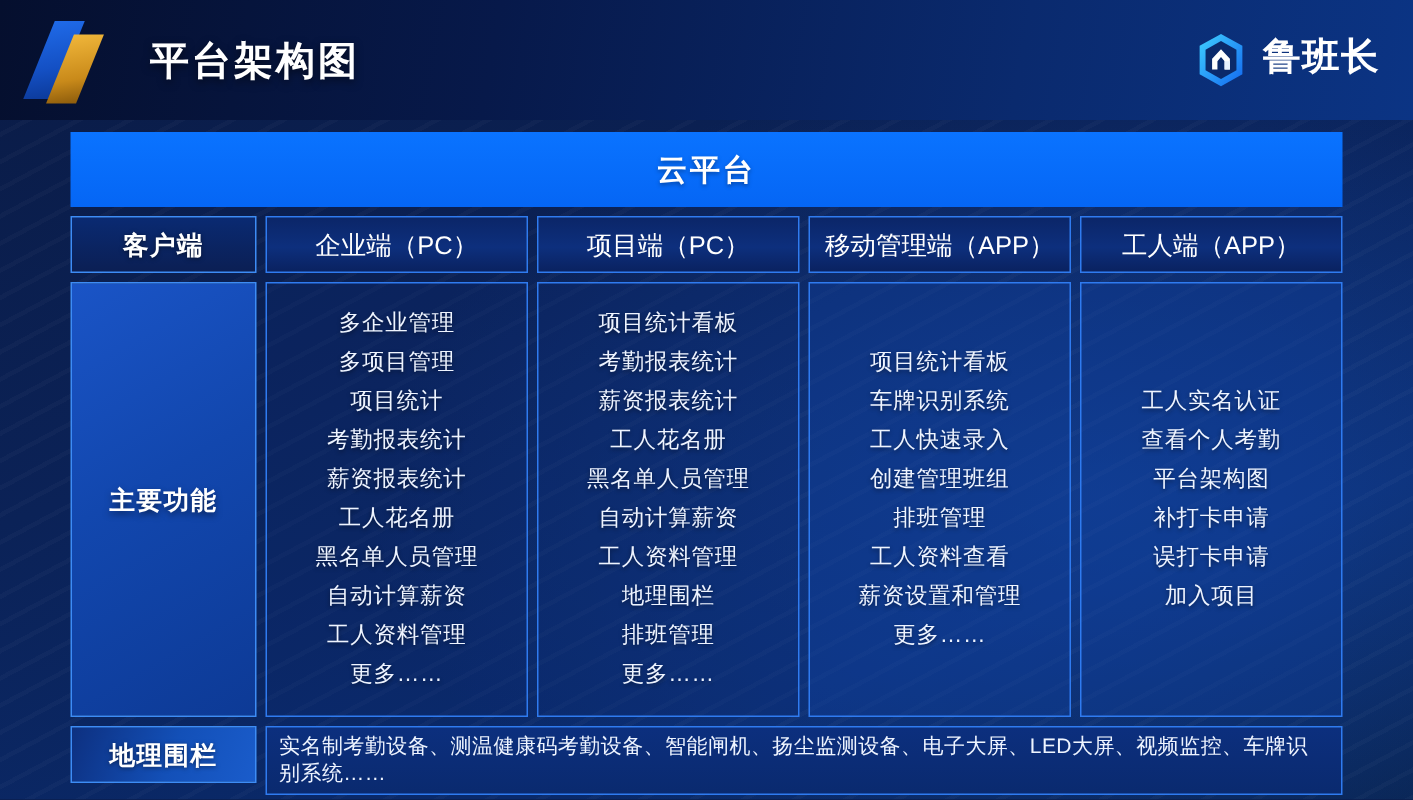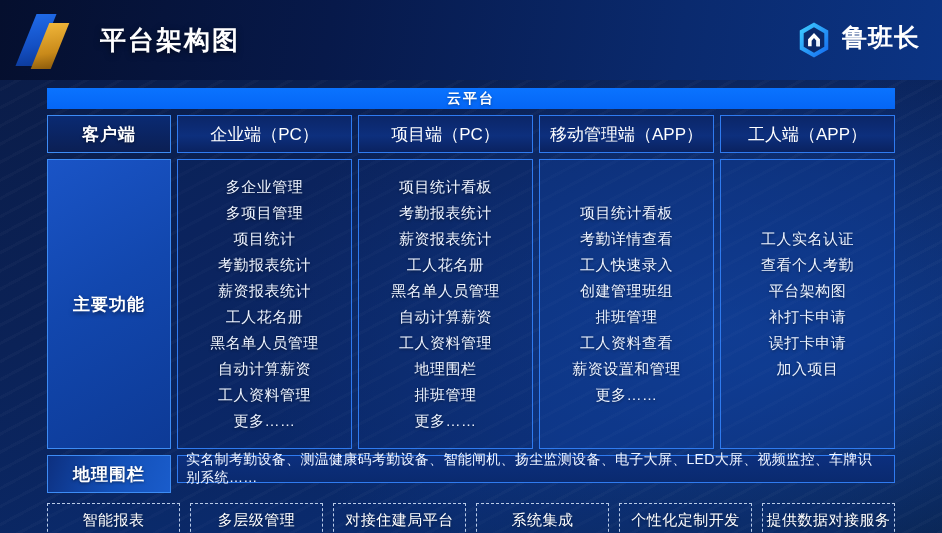--- a/index.html
+++ b/index.html
@@ -92,27 +92,27 @@
 
   
   .body-area {
     position: relative;
     z-index: 2;
     padding: 8px 47px 0 47px;
     box-sizing: border-box;
   }
 
   .cloud-banner {
-    height: 21px;
+    height: 50px;
     background: linear-gradient(180deg, #0a73ff 0%, #0566f5 100%);
     display: flex;
     align-items: center;
     justify-content: center;
     color: #ffffff;
-    font-size: 14px;
+    font-size: 20px;
     font-weight: bold;
     letter-spacing: 2px;
     text-shadow: 0 1px 3px rgba(0,0,0,0.35);
   }
 
   .grid-row {
     display: flex;
     gap: 6px;
     margin-top: 6px;
   }
@@ -189,21 +189,21 @@
     font-size: 17px;
     font-weight: bold;
     letter-spacing: 1px;
     box-sizing: border-box;
     background: linear-gradient(110deg, #0d3080 0%, #1350b8 55%, #1a5ccb 100%);
     border: 1px solid #3d8cf5;
     text-shadow: 0 1px 3px rgba(0,0,0,0.5);
   }
   .hw-content {
     flex: 1 1 auto;
-    height: 28px;
+    height: 46px;
     display: flex;
     align-items: center;
     justify-content: center;
     box-sizing: border-box;
     border: 1px solid #2f7bf0;
     background: linear-gradient(180deg, #0c2f7e 0%, #0a2a6f 100%);
     color: #eef4ff;
     font-size: 14px;
     letter-spacing: 0.3px;
     padding: 0 8px;
@@ -292,21 +292,21 @@
           <div class="item">工人花名册</div>
           <div class="item">黑名单人员管理</div>
           <div class="item">自动计算薪资</div>
           <div class="item">工人资料管理</div>
           <div class="item">地理围栏</div>
           <div class="item">排班管理</div>
           <div class="item">更多……</div>
         </div>
       <div class="col-cell feature-cell bright">
           <div class="item">项目统计看板</div>
-          <div class="item">考勤详情查看</div>
+          <div class="item">车牌识别系统</div>
           <div class="item">工人快速录入</div>
           <div class="item">创建管理班组</div>
           <div class="item">排班管理</div>
           <div class="item">工人资料查看</div>
           <div class="item">薪资设置和管理</div>
           <div class="item">更多……</div>
         </div>
       <div class="col-cell feature-cell bright">
           <div class="item">工人实名认证</div>
           <div class="item">查看个人考勤</div>

